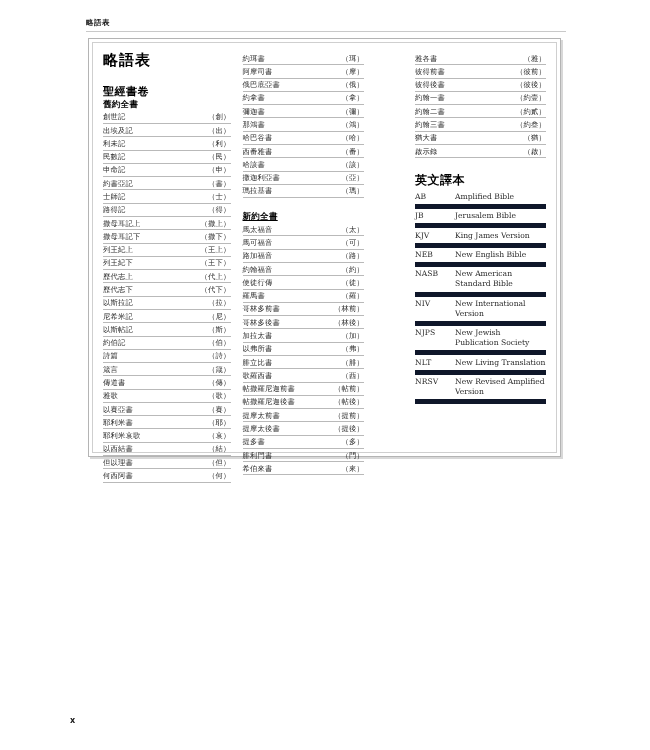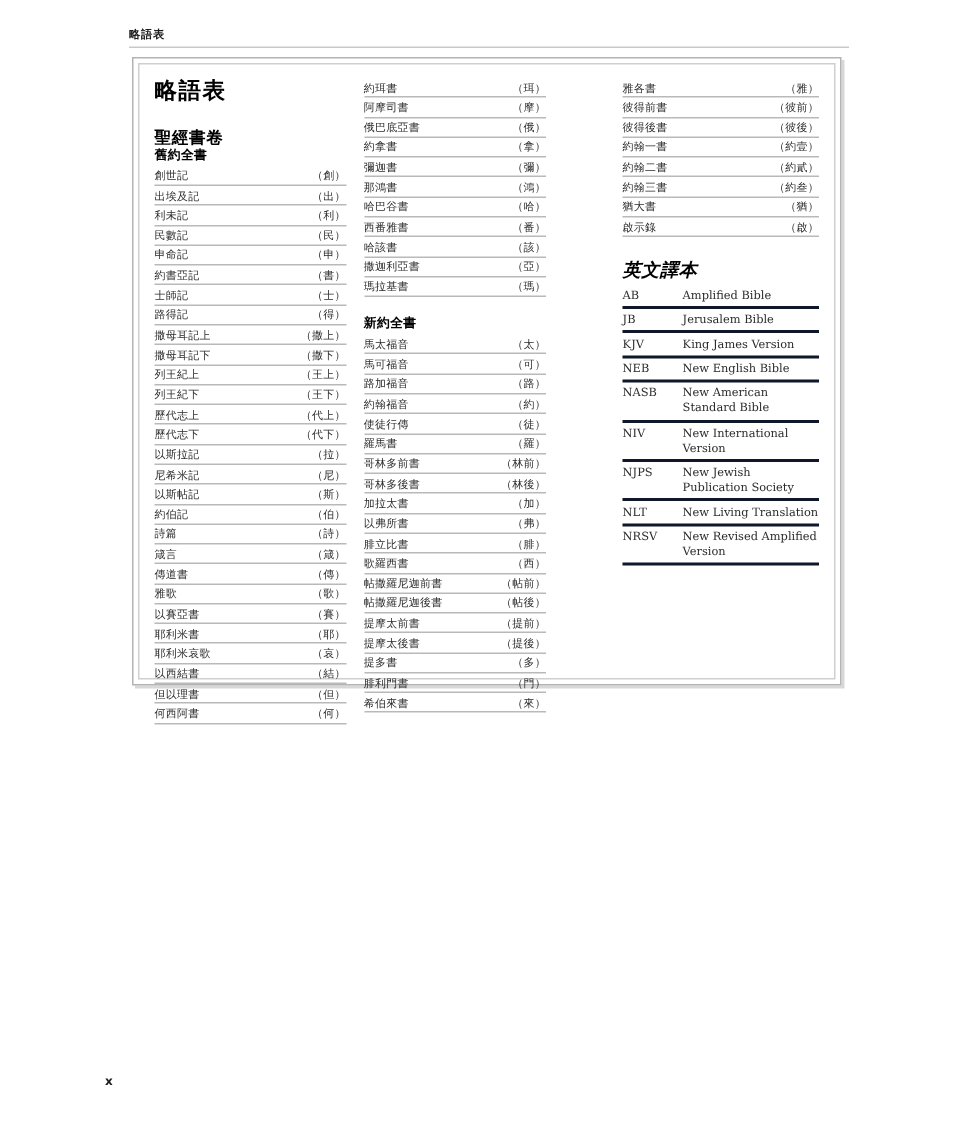--- a/index.html
+++ b/index.html
@@ -89,30 +89,31 @@
   .sub-title {
     font-size: 8.5px;
     font-weight: bold;
     letter-spacing: 0.3px;
     margin: 0 0 1px 0;
     line-height: 1.3;
     color: #000;
   }
   .sub-title-sp {
     margin-top: 13px;
+    text-decoration: underline;
   }
   .eng-title {
     font-size: 12px;
     font-weight: bold;
     letter-spacing: 0.5px;
     margin: 0 0 2px 0;
     line-height: 1.2;
     color: #000;
   }
-  .eng-title-sp { margin-top: 15px; font-style: italic; }
+  .eng-title-sp { margin-top: 15px; }
 
   
   .book-list {
     list-style: none;
     margin: 0;
     padding: 0;
   }
   .book-row {
     display: flex;
     justify-content: space-between;
@@ -132,21 +133,21 @@
     list-style: none;
     margin: 0;
     padding: 0;
   }
   .eng-row {
     display: flex;
     align-items: flex-start;
     font-size: 7.6px;
     line-height: 1.32;
     padding: 2.2px 0 2.2px 0;
-    border-bottom: 2px solid #0f172a;
+    border-bottom: 5px solid #0f172a;
     color: #2b2b2b;
     font-family: "DejaVu Serif", "Liberation Serif", serif;
   }
   .eng-abbr {
     width: 40px;
     flex: 0 0 40px;
   }
   .eng-name {
     flex: 1 1 auto;
   }

